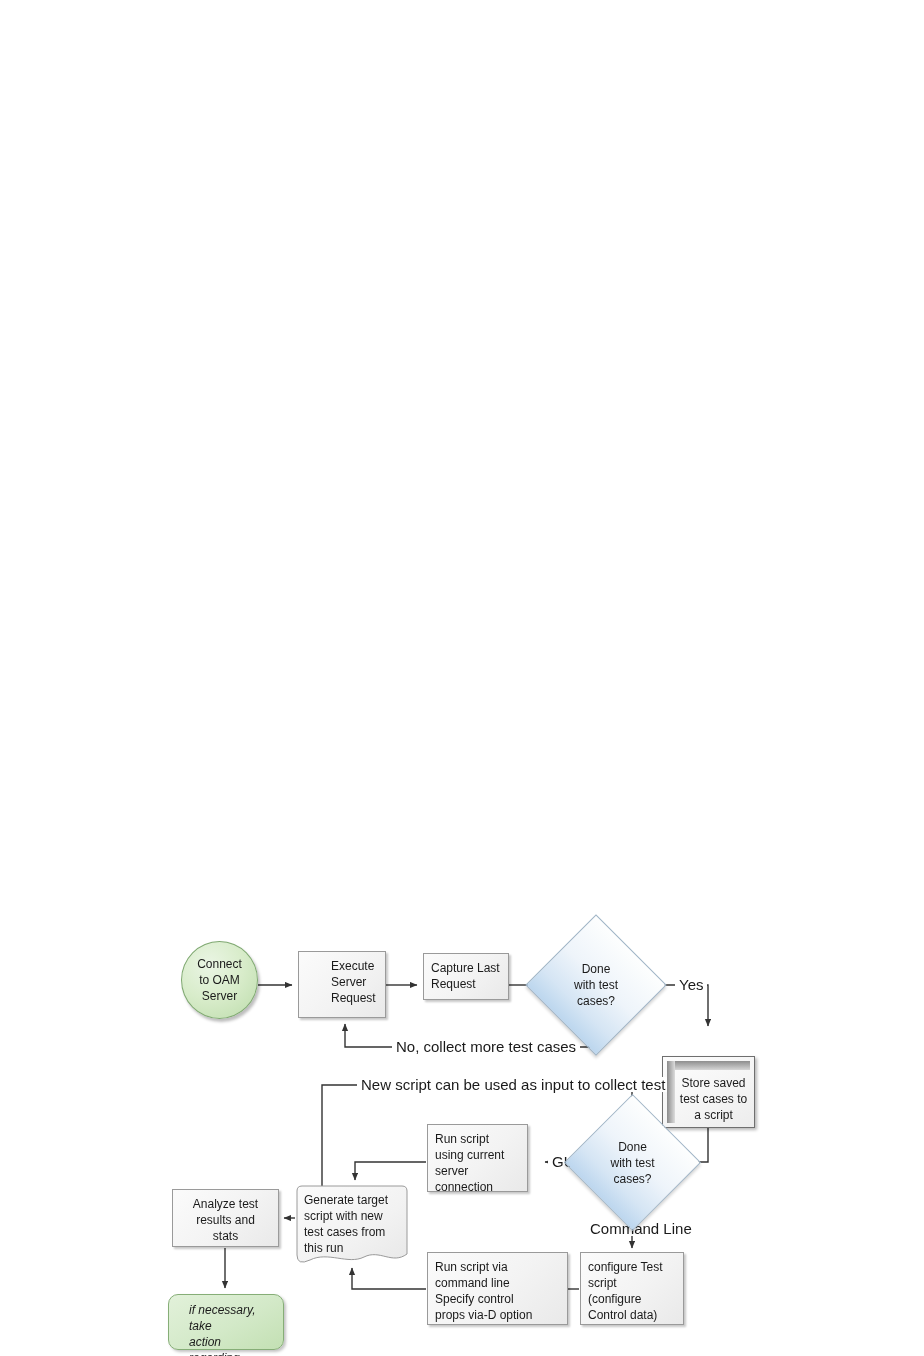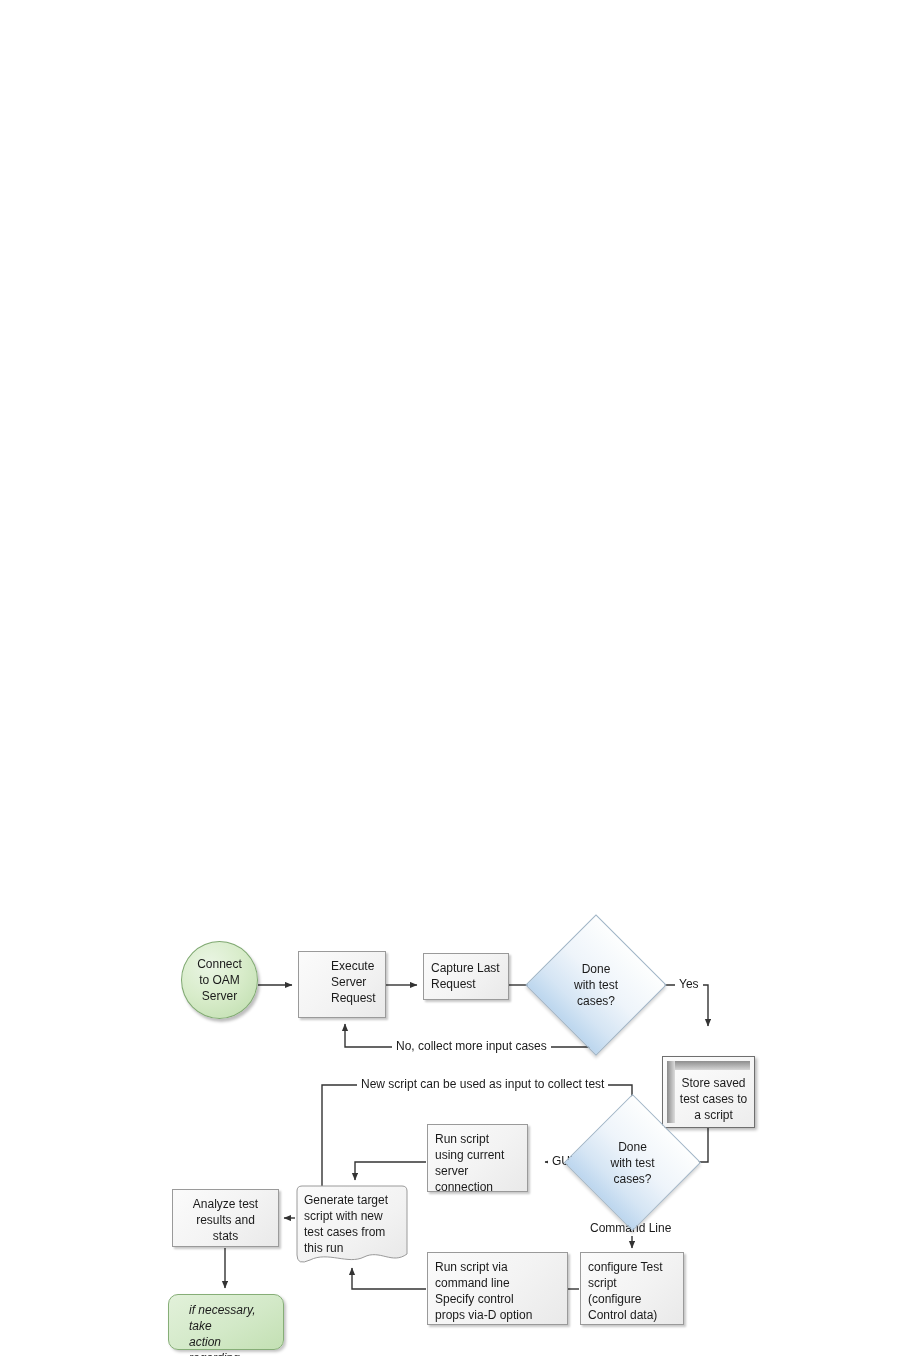--- a/index.html
+++ b/index.html
@@ -135,21 +135,21 @@
     z-index: 1;
   }
   .doc .txt {
     display: block;
     padding: 7px 8px;
   }
 
   
   .elabel {
     position: absolute;
-    font-size: 12px;
+    font-size: 15px;
     line-height: 15px;
     color: #1a1a1a;
     white-space: nowrap;
     background: #ffffff;
     padding: 0 4px;
   }
 </style>
 </head>
 <body>
 
@@ -280,21 +280,21 @@
 
   <div class="node rect" style="left:580px; top:1252px; width:104px; height:73px;">
     <span class="txt">configure Test
 script
 (configure
 Control data)</span>
   </div>
 
   <div class="elabel" style="left:675px; top:977px;">Yes</div>
 
-  <div class="elabel" style="left:392px; top:1039px;">No, collect more input cases</div>
+  <div class="elabel" style="left:392px; top:1039px;">No, collect more test cases</div>
 
   <div class="elabel" style="left:357px; top:1077px;">New script can be used as input to collect test</div>
 
   <div class="elabel" style="left:548px; top:1154px;">GUI</div>
 
   <div class="elabel" style="left:586px; top:1221px;">Command Line</div>
 
 </div>
 
 </body></html>

